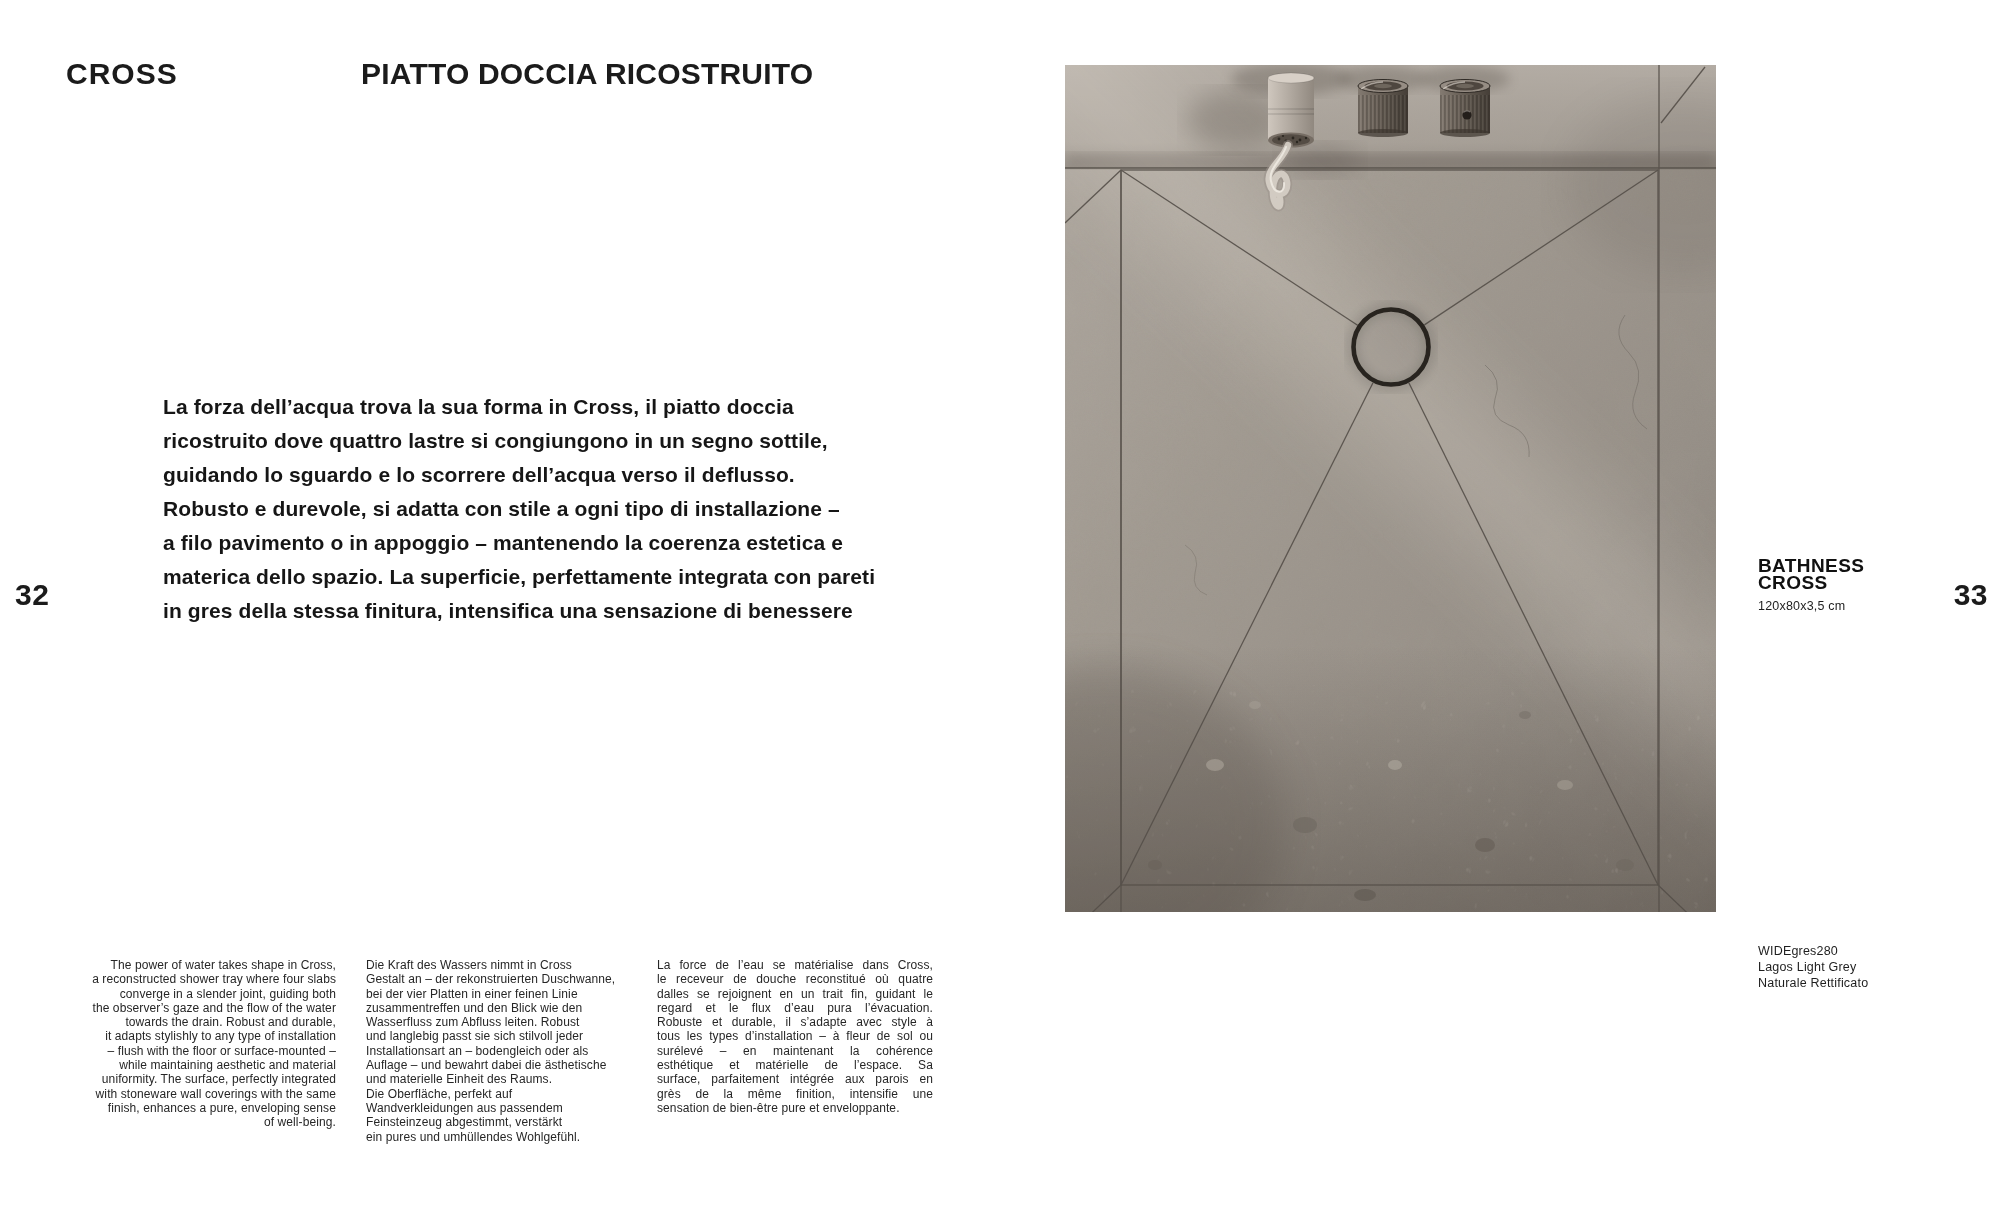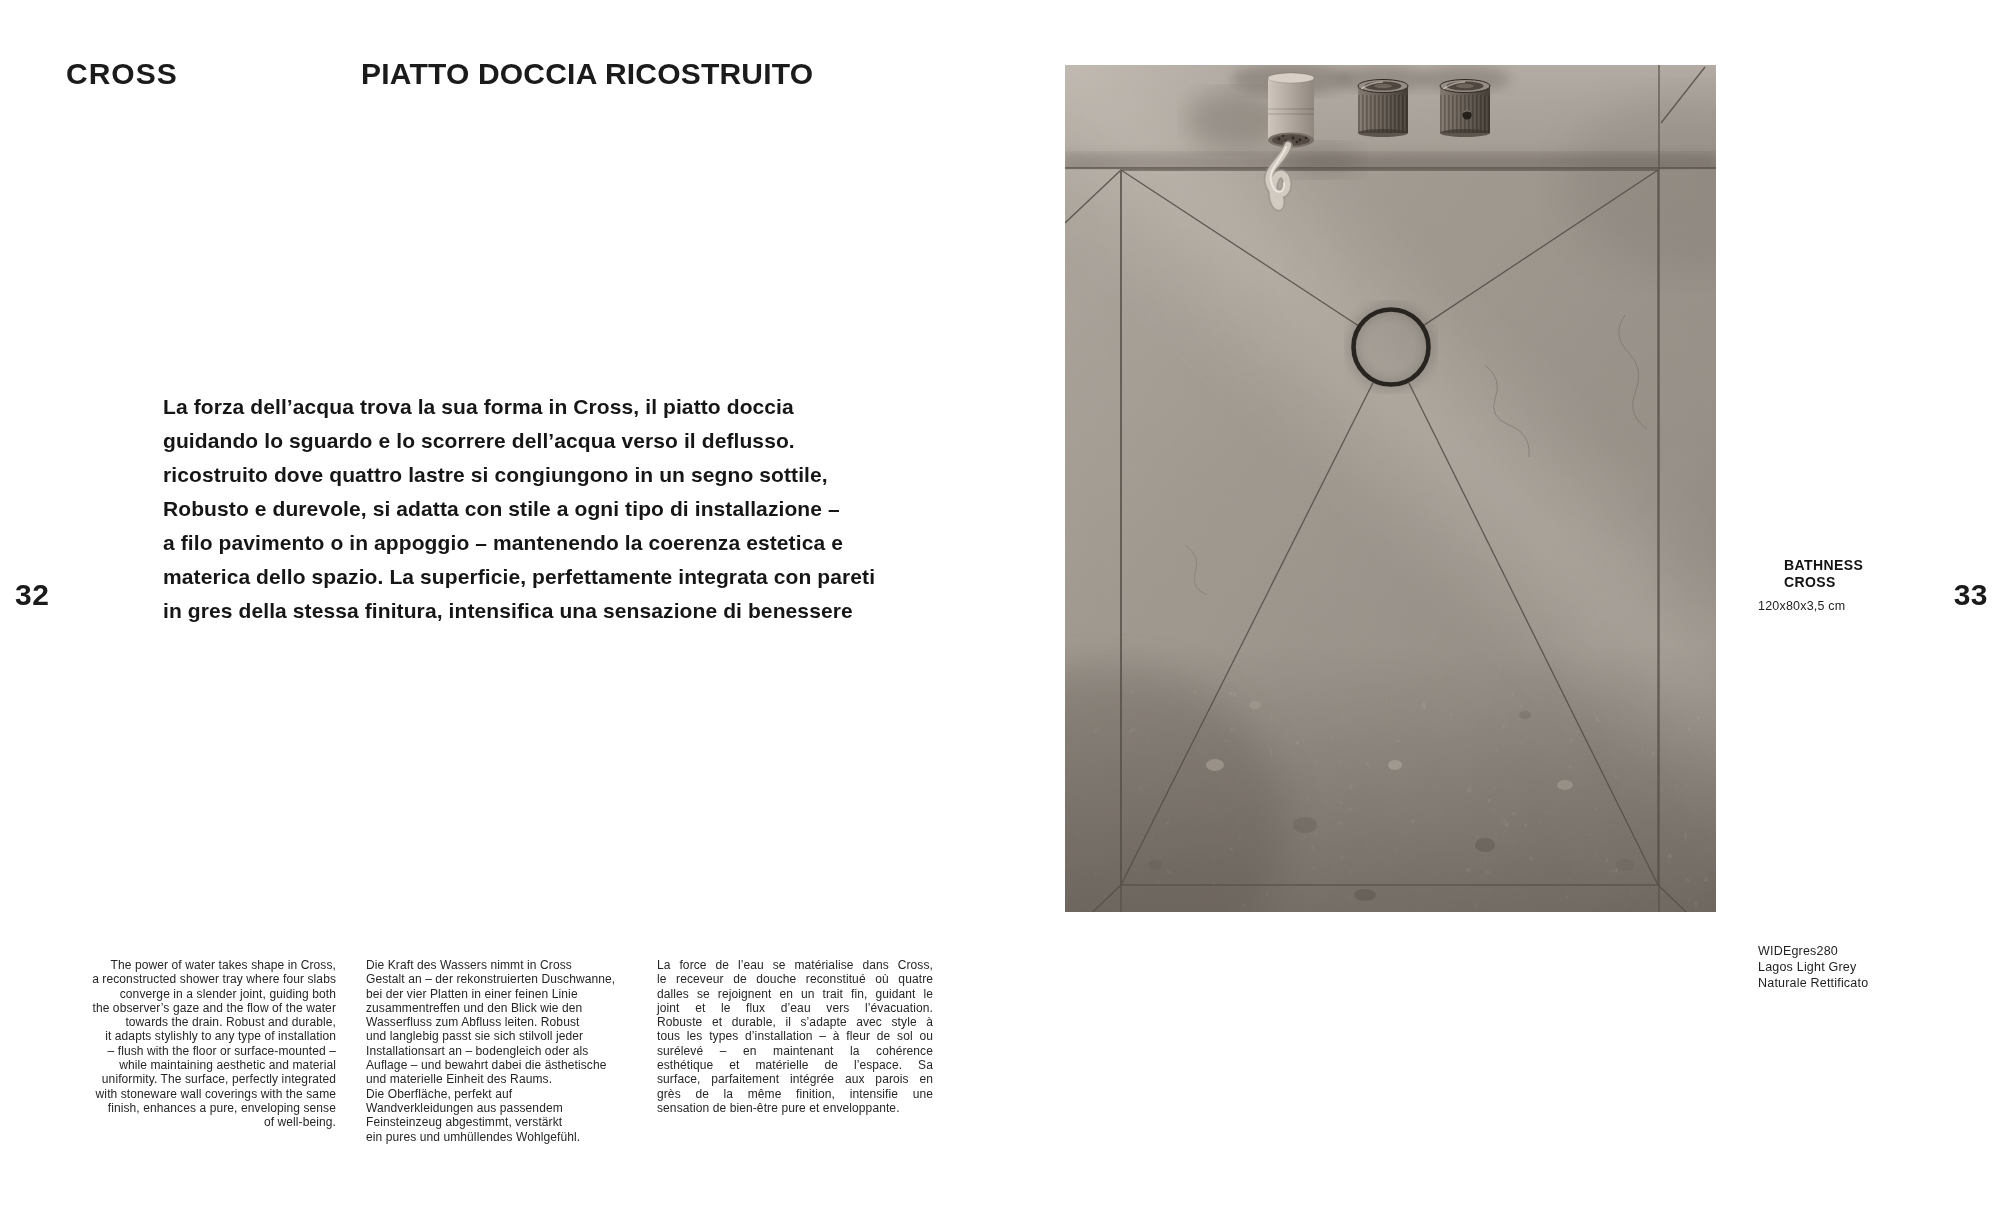--- a/index.html
+++ b/index.html
@@ -7,21 +7,21 @@
     width:2000px;height:1218px;position:relative;overflow:hidden;
     background:#ffffff;color:#1b1b1b;
     font-family:"Liberation Sans","DejaVu Sans",sans-serif;
     -webkit-font-smoothing:antialiased;
   }
   .abs{position:absolute;}
   .h1{font-size:30px;font-weight:bold;letter-spacing:1px;white-space:nowrap;}
   .h2{font-size:30px;font-weight:bold;letter-spacing:0.2px;white-space:nowrap;}
   .intro{font-size:21px;line-height:34px;letter-spacing:0.1px;color:#161616;}
   .pagenum{font-size:30px;font-weight:bold;letter-spacing:0.5px;}
-  .prodname{font-size:14px;font-weight:bold;line-height:17px;letter-spacing:0.4px;color:#111;margin-left:26px;}
+  .prodname{font-size:19px;font-weight:bold;line-height:17px;letter-spacing:0.4px;color:#111;}
   .prodsize{font-size:12.5px;line-height:16px;color:#1e1e1e;letter-spacing:0.2px;margin-top:7px;}
   .material{font-size:12.5px;line-height:16px;color:#1e1e1e;letter-spacing:0.2px;}
   .col{font-size:12px;line-height:14.3px;color:#262626;letter-spacing:0.1px;}
   .col-en{width:270px;}
   .col-de{width:285px;}
   .col-fr{width:276px;}
   .col-fr div{text-align:justify;text-align-last:justify;}
   .col-fr div:last-child{text-align-last:left;}
   figure{margin:0;}
   .photo{left:1065px;top:65px;width:651px;height:847px;}
@@ -29,22 +29,22 @@
 </style>
 </head>
 <body>
 
 <div class="abs h1" style="left:66px;top:57px;">CROSS</div>
 
 <div class="abs h2" style="left:361px;top:57px;">PIATTO DOCCIA RICOSTRUITO</div>
 
 <div class="abs intro" style="left:163px;top:390px;font-weight:bold;">
     <div>La forza dell’acqua trova la sua forma in Cross, il piatto doccia</div>
+    <div>ricostruito dove quattro lastre si congiungono in un segno sottile,</div>
     <div>guidando lo sguardo e lo scorrere dell’acqua verso il deflusso.</div>
-    <div>ricostruito dove quattro lastre si congiungono in un segno sottile,</div>
     <div>Robusto e durevole, si adatta con stile a ogni tipo di installazione –</div>
     <div>a filo pavimento o in appoggio – mantenendo la coerenza estetica e</div>
     <div>materica dello spazio. La superficie, perfettamente integrata con pareti</div>
     <div>in gres della stessa finitura, intensifica una sensazione di benessere</div>
   </div>
 
 <div class="abs pagenum" style="left:15px;top:578px;">32</div>
 
 <div class="abs pagenum" style="right:12px;top:578px;text-align:right;">33</div>
 
@@ -76,21 +76,21 @@
     <div>Die Oberfläche, perfekt auf</div>
     <div>Wandverkleidungen aus passendem</div>
     <div>Feinsteinzeug abgestimmt, verstärkt</div>
     <div>ein pures und umhüllendes Wohlgefühl.</div>
   </div>
 
 <div class="abs col col-fr" style="left:657px;top:958px;">
     <div>La force de l’eau se matérialise dans Cross,</div>
     <div>le receveur de douche reconstitué où quatre</div>
     <div>dalles se rejoignent en un trait fin, guidant le</div>
-    <div>joint et le flux d’eau vers l’évacuation.</div>
+    <div>regard et le flux d’eau pura l’évacuation.</div>
     <div>Robuste et durable, il s’adapte avec style à</div>
     <div>tous les types d’installation – à fleur de sol ou</div>
     <div>surélevé – en maintenant la cohérence</div>
     <div>esthétique et matérielle de l’espace. Sa</div>
     <div>surface, parfaitement intégrée aux parois en</div>
     <div>grès de la même finition, intensifie une</div>
     <div>sensation de bien-être pure et enveloppante.</div>
   </div>
 
 <div class="abs" style="left:1758px;top:557px;">

